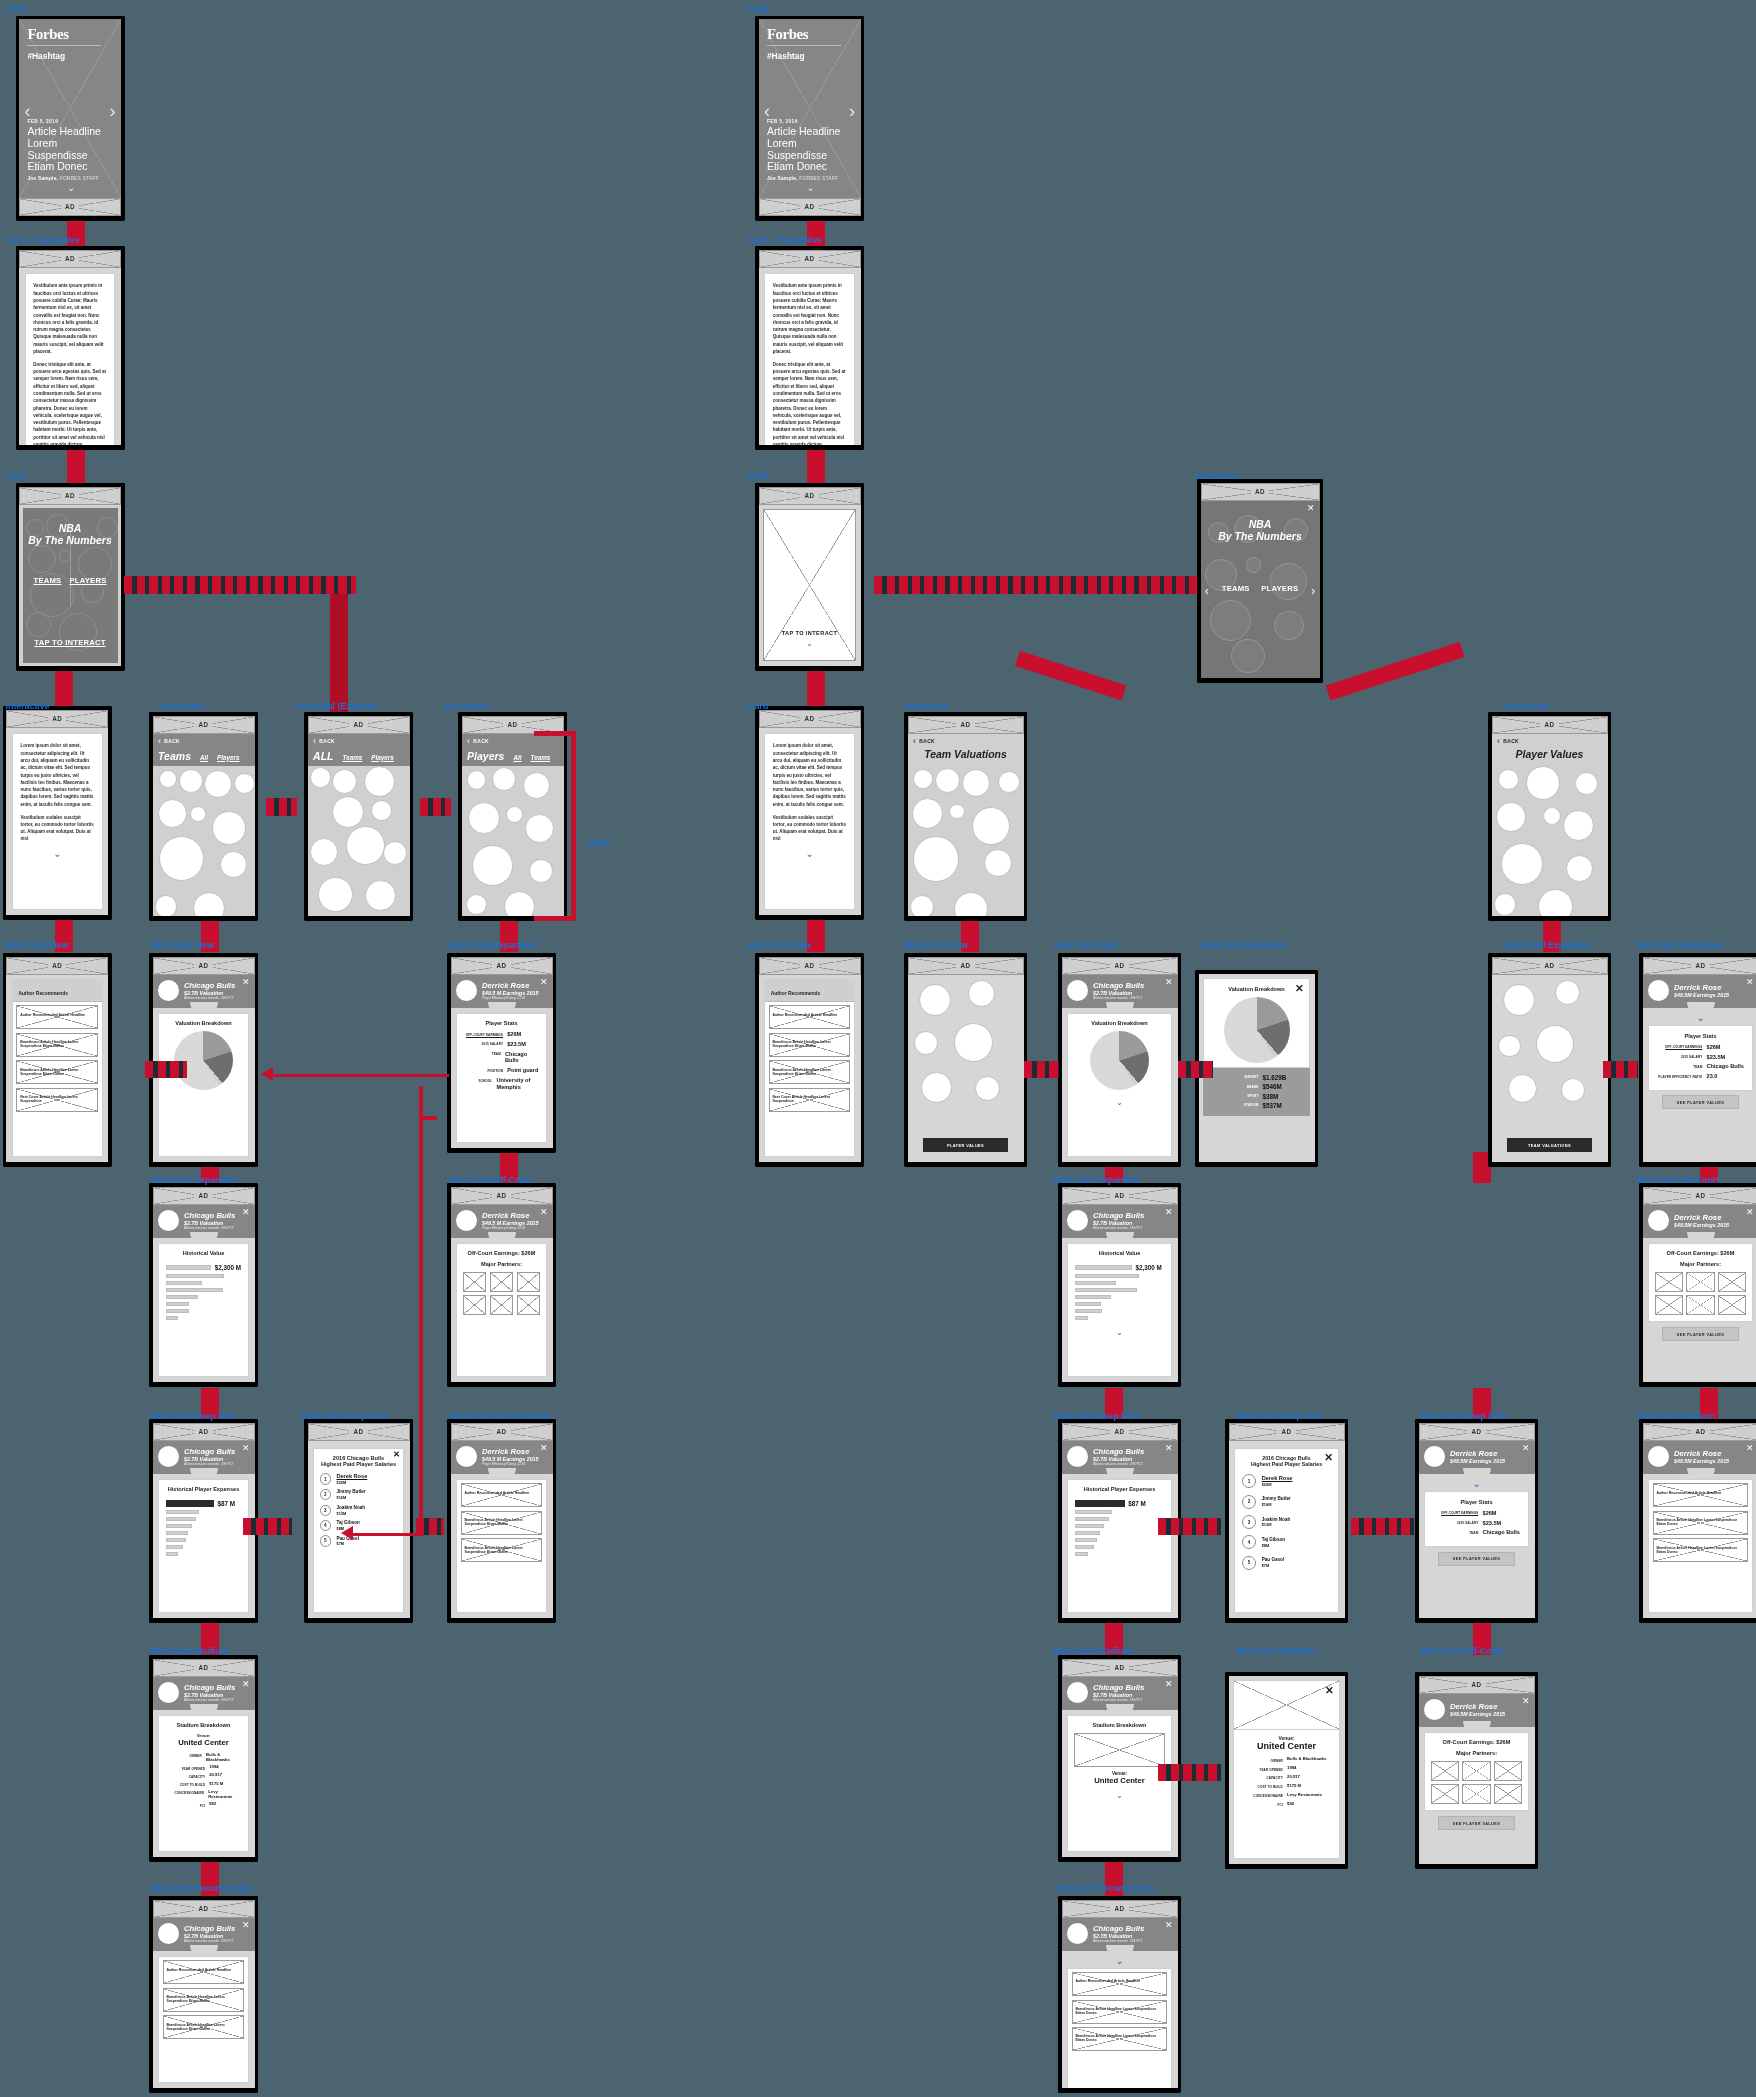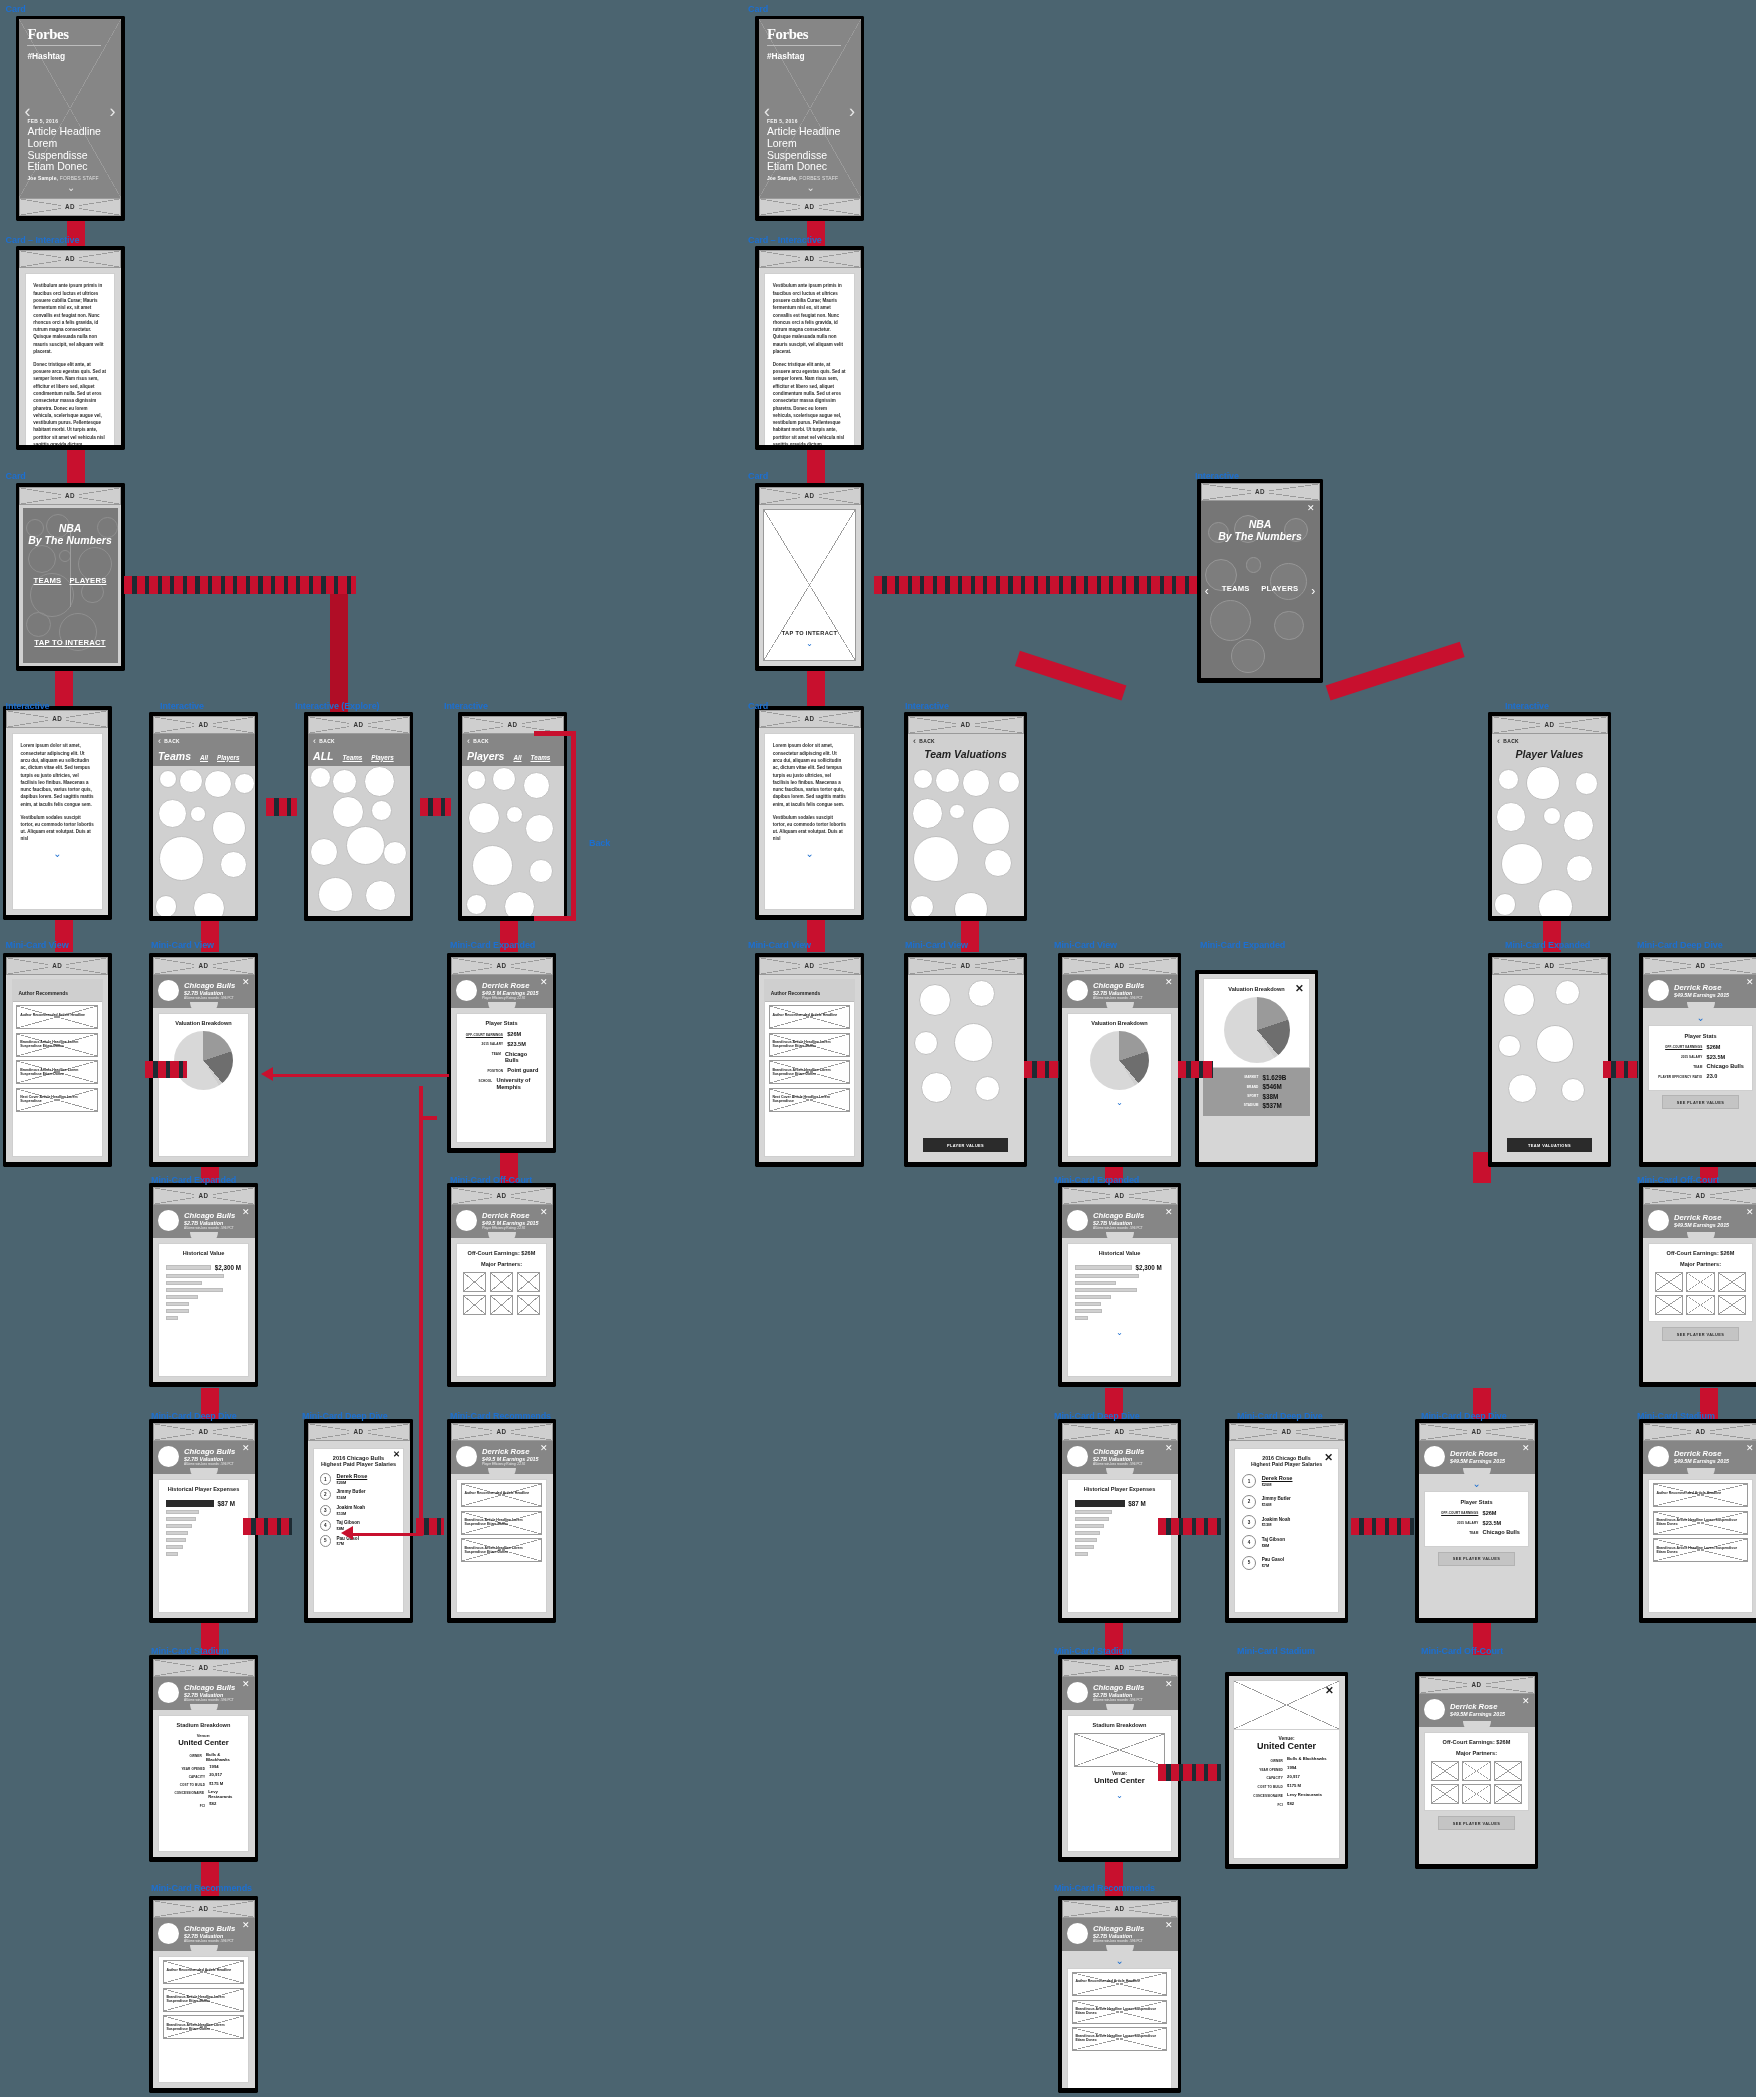--- a/index.html
+++ b/index.html
@@ -248,21 +248,21 @@
   <div class="stripes" style="left:1603px;top:1061px;width:35px;height:17px;"></div>
   <div class="stripes" style="left:1158px;top:1518px;width:63px;height:17px;"></div>
   <div class="stripes" style="left:1351px;top:1518px;width:63px;height:17px;"></div>
   <div class="stripes" style="left:1158px;top:1764px;width:63px;height:17px;"></div>
 
   <div class="lbl" style="left:5.6px;top:4.2px;">Card</div>
   <div class="lbl" style="left:5.6px;top:235px;">Card – Interactive</div>
   <div class="lbl" style="left:5.6px;top:471px;">Card</div>
   <div class="lbl" style="left:5.6px;top:701px;">Interactive</div>
   <div class="lbl" style="left:160px;top:701px;">Interactive</div>
-  <div class="lbl" style="left:295px;top:701px;">Interactive (Explore)</div>
+  <div class="lbl" style="left:295px;top:701px;">Historical (Explore)</div>
   <div class="lbl" style="left:444px;top:701px;">Interactive</div>
   <div class="lbl" style="left:5.6px;top:940px;">Mini-Card View</div>
   <div class="lbl" style="left:151px;top:940px;">Mini-Card View</div>
   <div class="lbl" style="left:450px;top:940px;">Mini-Card Expanded</div>
   <div class="lbl" style="left:151px;top:1175px;">Mini-Card Expanded</div>
   <div class="lbl" style="left:450px;top:1175px;">Mini-Card Off-Court</div>
   <div class="lbl" style="left:151px;top:1411px;">Mini-Card Deep Dive</div>
   <div class="lbl" style="left:302px;top:1411px;">Mini-Card Deep Dive</div>
   <div class="lbl" style="left:450px;top:1411px;">Mini-Card Recommends</div>
   <div class="lbl" style="left:151px;top:1646px;">Mini-Card Stadium</div>

